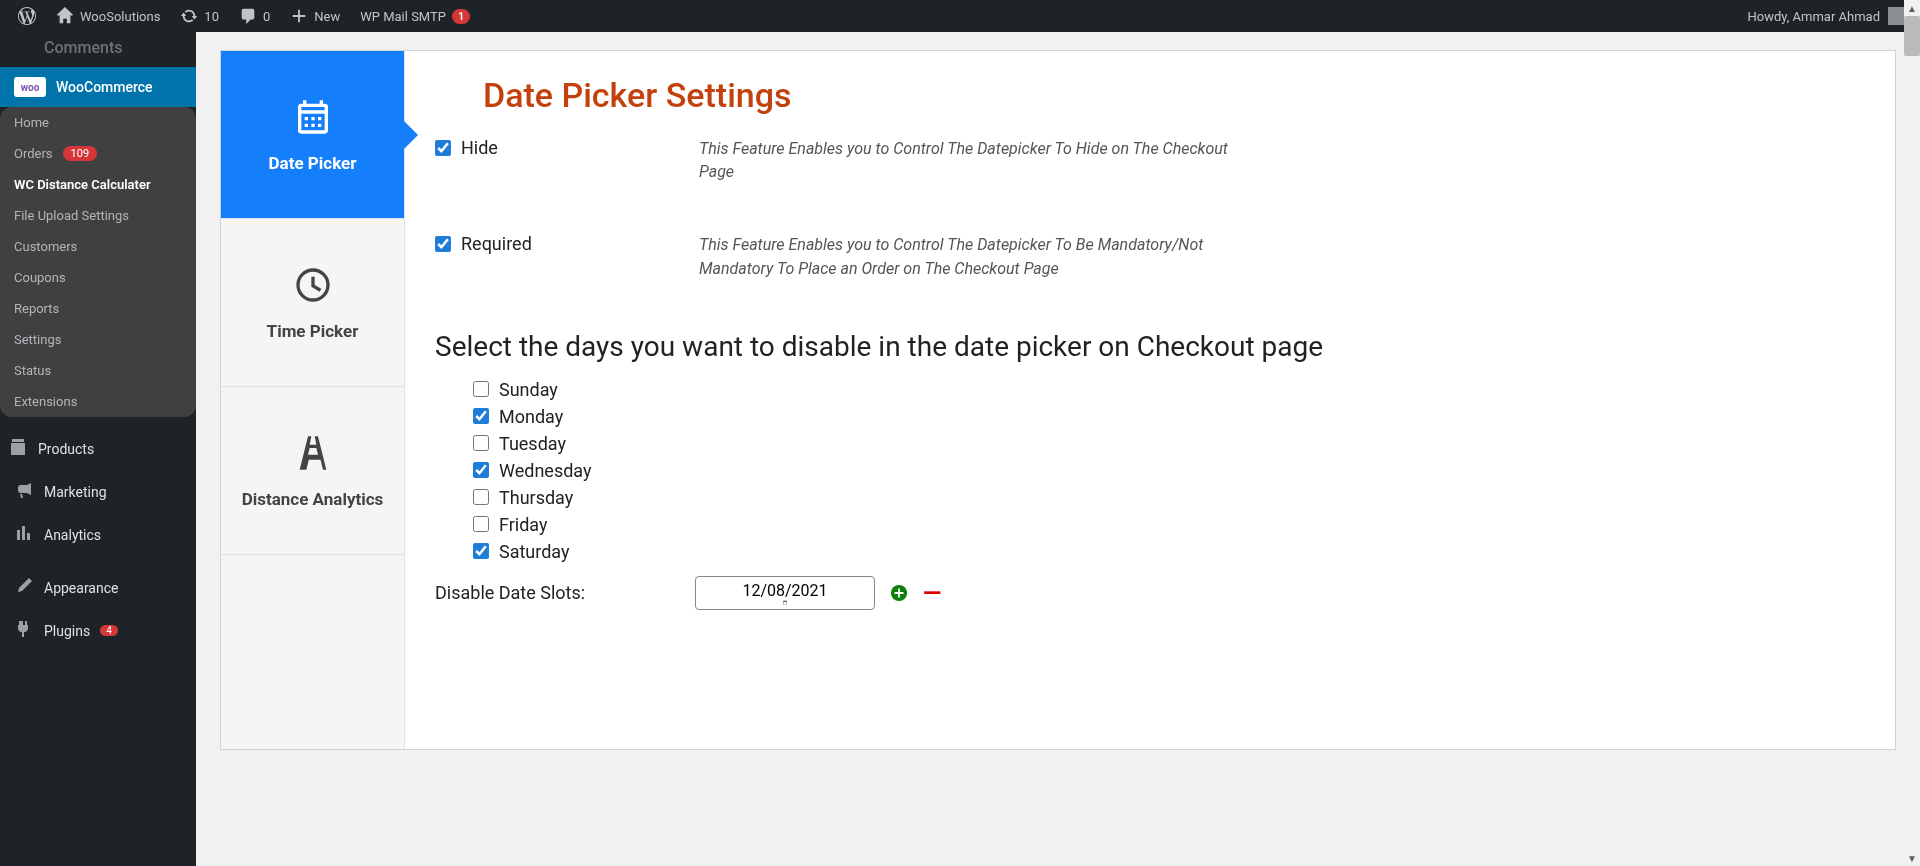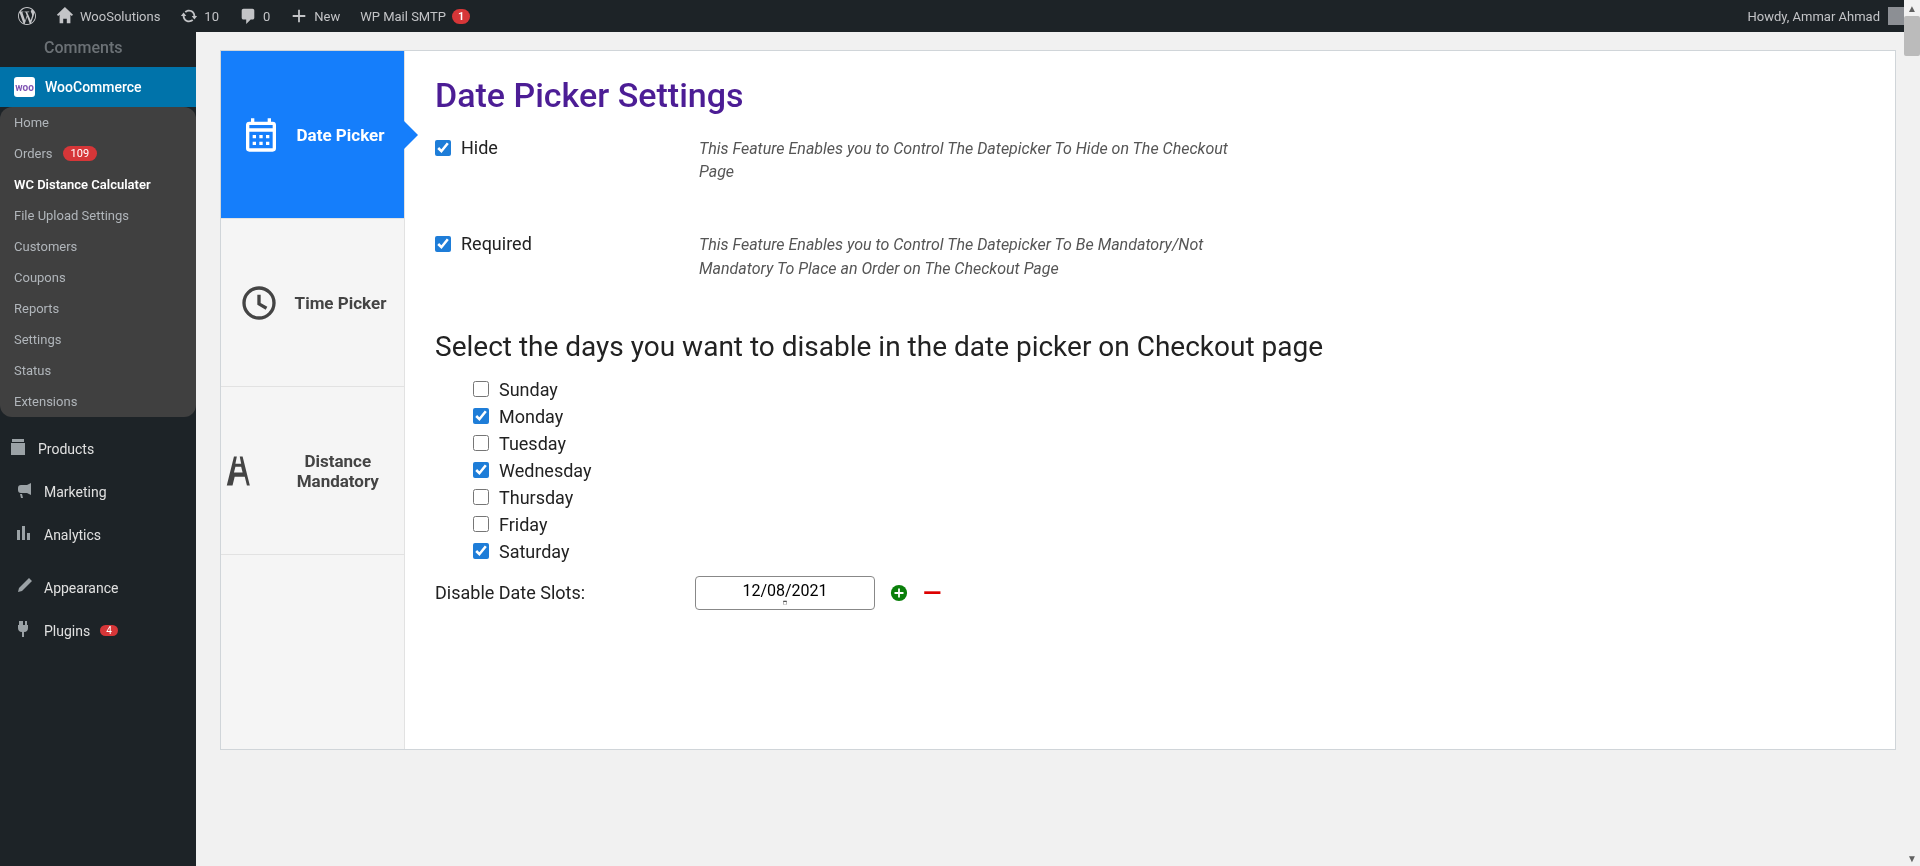--- a/index.html
+++ b/index.html
@@ -15,46 +15,46 @@
 
     .content-row { display: flex; height: calc(100vh - 32px); }
     
     .sidebar { width: 196px; background: #1d2327; color: #fff; overflow-y: auto; flex-shrink: 0; position: relative; }
     .sidebar-item { padding: 10px 14px; font-size: 14px; display: flex; align-items: center; gap: 10px; cursor: pointer; color: #e0e0e0; position: relative; }
     .sidebar-item.active-main { background: #0073aa; color: #fff; font-weight: 500; }
     .sidebar-item.active-main::after {
       content: ''; position: absolute; right: -8px; top: 50%; transform: translateY(-50%);
       width: 0; height: 0; border-top: 8px solid transparent; border-bottom: 8px solid transparent; border-right: 8px solid #f1f1f1;
     }
-    .woo-icon { width: 21px; height: 20px; background: #fff; color: #7f54b3; font-size: 10px; font-weight: bold; display: inline-flex; align-items: center; justify-content: center; border-radius: 3px; }
+    .woo-icon { width: 32px; height: 20px; background: #fff; color: #7f54b3; font-size: 10px; font-weight: bold; display: inline-flex; align-items: center; justify-content: center; border-radius: 3px; }
     .sidebar-sub { background: #404040; border-radius: 12px; }
     .sidebar-sub .sidebar-item { padding: 8px 14px; font-size: 13px; color: #b0b5ba; }
     .sidebar-sub .sidebar-item.selected { color: #fff; font-weight: 600; }
     .sidebar .count-badge { background: #d63638; color: #fff; border-radius: 10px; padding: 1px 8px; font-size: 11px; }
     .sidebar .count-badge-sm { background: #d63638; color: #fff; border-radius: 9px; padding: 0 6px; font-size: 10px; }
     .truncated { color: #a0a5aa; padding: 6px 14px 10px 44px; font-size: 16px; font-weight: 500; opacity: 0.6; }
     .sidebar-icon svg { width: 20px; height: 20px; fill: rgba(240,246,252,0.6); }
 
     .main { flex: 1; padding: 0 24px; overflow-y: auto; position: relative; }
     .card { background: #fff; border: 1px solid #d0d5d9; margin-top: 18px; display: flex; min-height: 700px; }
 
     .tabs-col { width: 184px; background: #f5f5f5; border-right: 1px solid #e2e2e2; }
-    .tab { height: 168px; display: flex; flex-direction: row; align-items: center; justify-content: center; gap: 16px; border-bottom: 1px solid #e2e2e2; cursor: pointer; position: relative; }
+    .tab { height: 168px; display: flex; flex-direction: column; align-items: center; justify-content: center; gap: 16px; border-bottom: 1px solid #e2e2e2; cursor: pointer; position: relative; }
     .tab .tab-label { font-size: 17px; font-weight: 700; color: #444; }
     .tab.active { background: #157efb; color: #fff; }
     .tab.active .tab-label { color: #fff; }
     .tab.active::after {
       content: ''; position: absolute; right: -14px; top: 50%; transform: translateY(-50%);
       width: 0; height: 0; border-top: 14px solid transparent; border-bottom: 14px solid transparent; border-left: 14px solid #157efb;
     }
     .tab svg { width: 40px; height: 40px; fill: #444; }
     .tab.active svg { fill: #fff; }
 
     .settings-body { flex: 1; padding: 24px 30px; }
-    .settings-body h1 { font-size: 34px; font-weight: 500; color: #4c1d95; margin-bottom: 22px; }
+    .settings-body h1 { font-size: 34px; font-weight: 500; color: #c2410c; margin-bottom: 22px; margin-left: 48px; }
     .field-row { display: flex; align-items: flex-start; gap: 10px; margin-bottom: 50px; }
     .field-left { width: 254px; display: flex; align-items: center; gap: 10px; }
     .field-desc { font-style: italic; color: #555; font-size: 16px; max-width: 550px; line-height: 1.45; }
     .check { width: 16px; height: 16px; accent-color: #1e7dd8; }
     .field-label { font-size: 18px; color: #222; }
     h2.sub { font-size: 28px; font-weight: 400; color: #222; margin: 20px 0 16px; }
     .day-row { display: flex; align-items: center; gap: 10px; margin: 6px 0; padding-left: 38px; }
     .date-row { display: flex; align-items: center; gap: 14px; margin-top: 14px; }
     .date-label { width: 246px; font-size: 18px; color: #222; }
     .date-input { height: 34px; width: 180px; padding: 4px 10px; font-size: 16px; border: 1px solid #888; border-radius: 4px; display: flex; align-items: center; justify-content: space-between; background: #fff; flex-direction: column; }
@@ -208,21 +208,21 @@
         <div class="tab">
           <svg viewBox="0 0 24 24">
               <path d="M12 2a10 10 0 100 20 10 10 0 000-20zm0 18a8 8 0 110-16 8 8 0 010 16zm1-13h-2v6l5 3 1-1.7-4-2.3z"></path>
             </svg>
           <span class="tab-label">Time Picker</span>
         </div>
         <div class="tab">
           <svg viewBox="0 0 24 24">
               <path d="M4 22L9 2h2l-1 5h4l-1-5h2l5 20h-2l-1.5-6h-7L8 22zm5-9h6l-1-4h-4z"></path>
             </svg>
-          <span class="tab-label" style="text-align:center;">Distance Mandatory</span>
+          <span class="tab-label" style="text-align:center;">Distance Analytics</span>
         </div>
       </div>
 
       <div class="settings-body">
         <h1>Date Picker Settings</h1>
 
         <div class="field-row">
           <div class="field-left">
             <input type="checkbox" class="check" checked="" style="">
             <span class="field-label">Hide</span>

